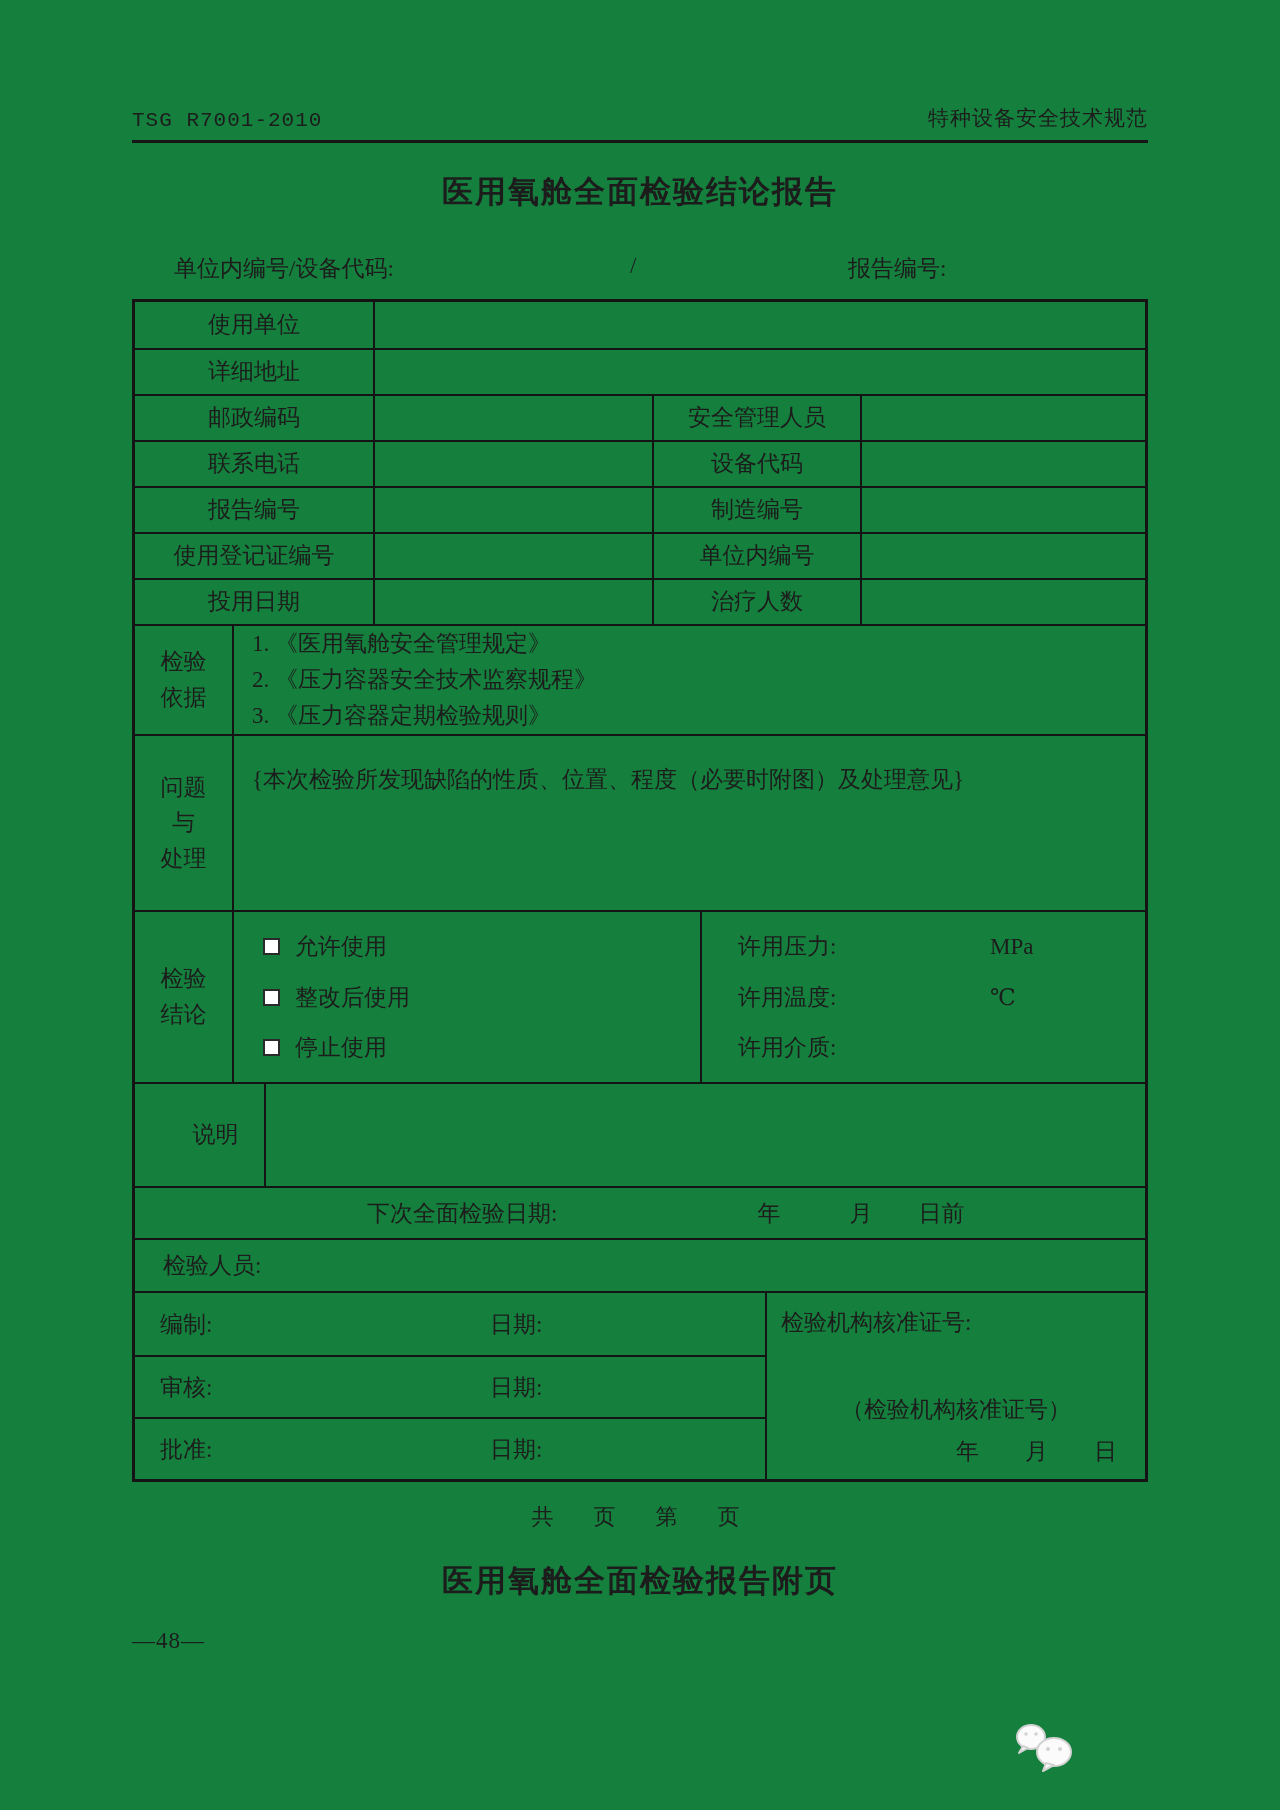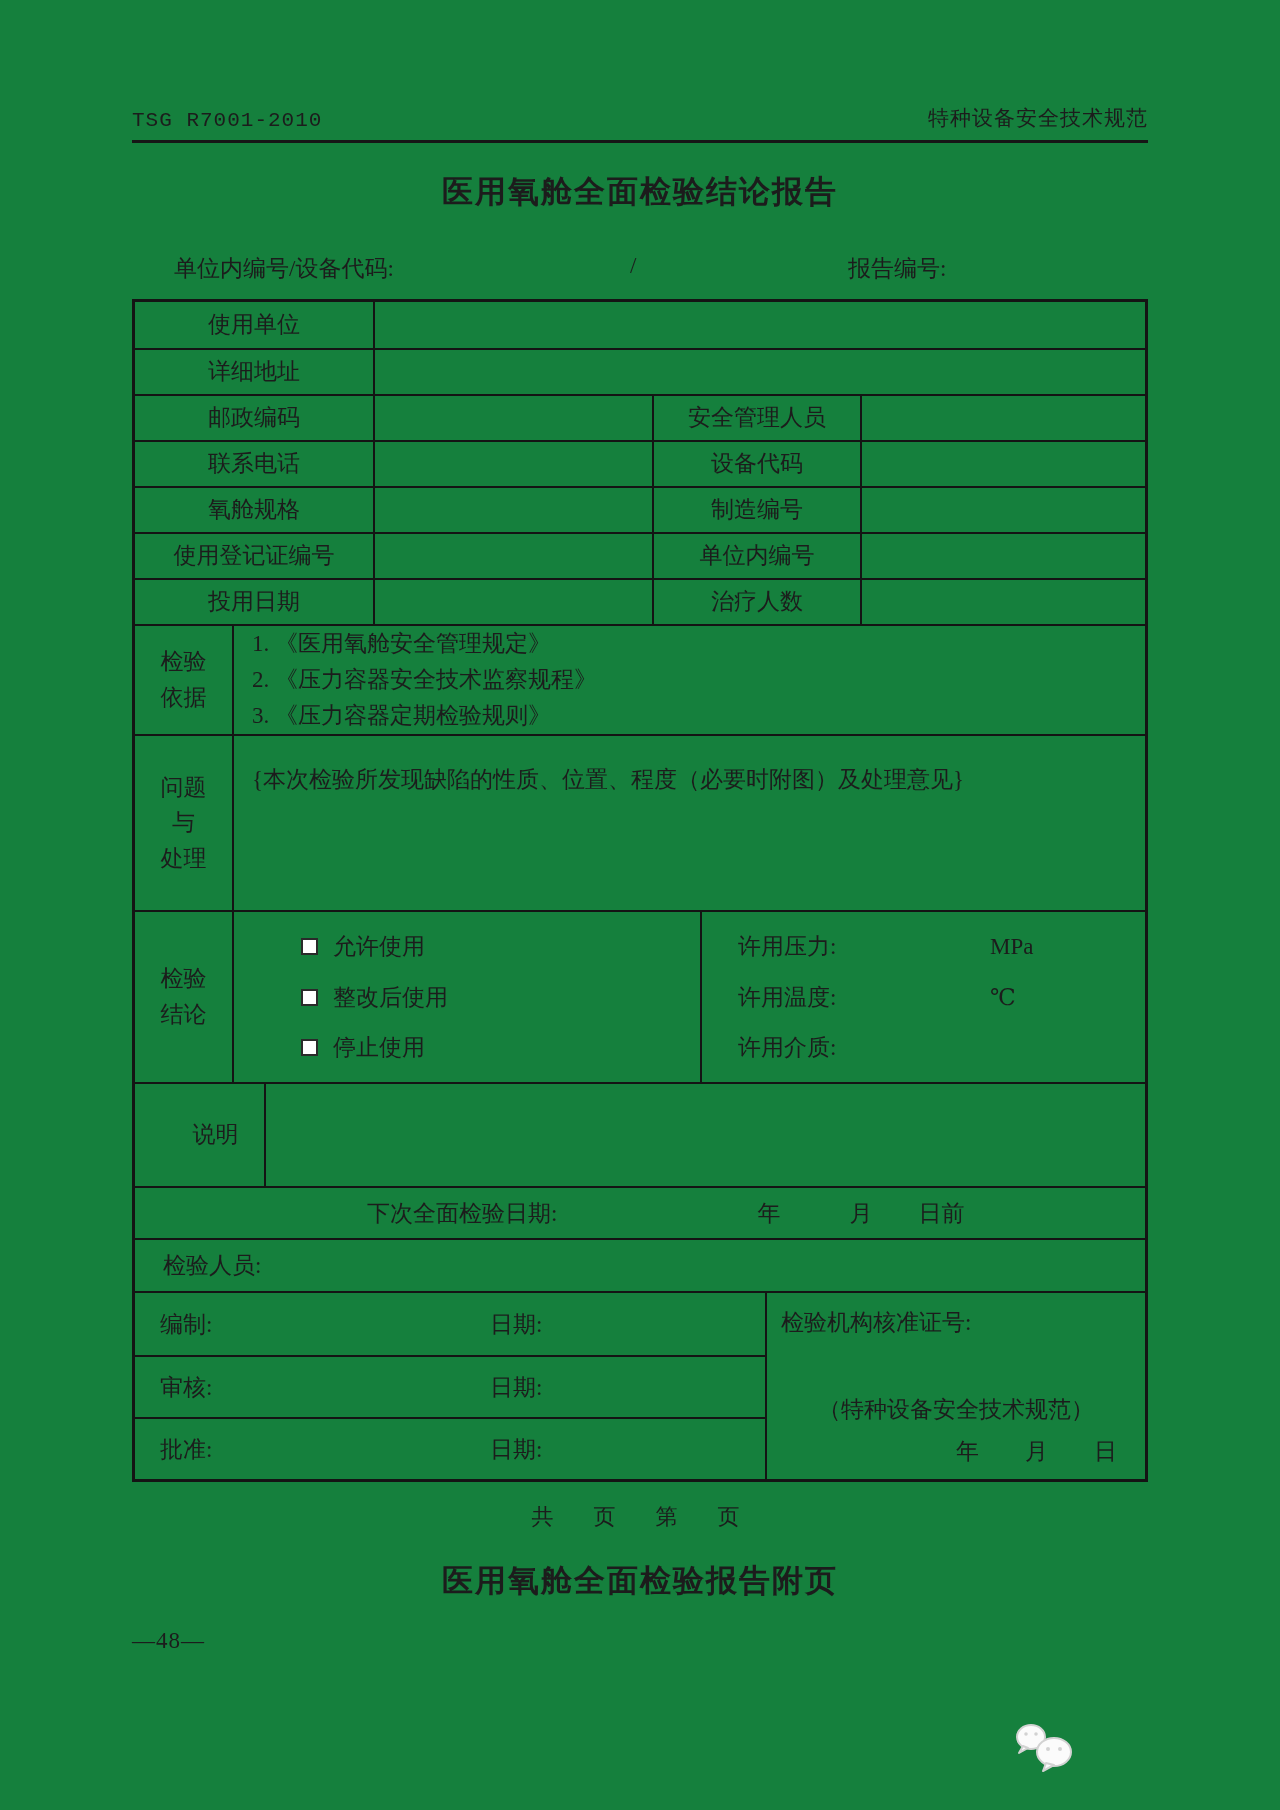--- a/index.html
+++ b/index.html
@@ -61,21 +61,21 @@
   .h46  { height:46px; }
   .h110 { height:110px; }
   .h176 { height:176px; }
   .h172 { height:172px; }
   .h116 { height:104px;padding-left:32px; }
   .h52  { height:52px; }
   .h53  { height:53px; }
   .basis-list { padding:10px 10px 10px 18px; display:flex; flex-direction:column; justify-content:center; }
   .basis-list div { line-height:36px; white-space:pre; }
   .problems-cell { padding:28px 20px 0 18px; }
-  .opt-col { display:flex; flex-direction:column; justify-content:space-evenly; padding-left:67px; }
+  .opt-col { display:flex; flex-direction:column; justify-content:space-evenly; padding-left:29px; }
   .opt { display:flex; align-items:center; }
   .chk {
     width:17px; height:17px; flex:none;
     border:2px solid #2a2a2a; background:#fff;
     margin-right:15px; display:inline-block;
   }
   .param-col { display:flex; flex-direction:column; justify-content:space-evenly; padding-left:36px; }
   .param { display:flex; align-items:baseline; }
   .param .p-lbl { width:252px; flex:none; }
   .next-cell { width:100%; display:flex; align-items:center; padding-left:232px; white-space:pre; }
@@ -150,21 +150,21 @@
     </div>
 
     <div class="row h46">
       <div class="cell lbl w238">联系电话</div>
       <div class="cell w279"></div>
       <div class="cell lbl w208">设备代码</div>
       <div class="cell grow"></div>
     </div>
 
     <div class="row h46">
-      <div class="cell lbl w238">氧舱规格</div>
+      <div class="cell lbl w238">报告编号</div>
       <div class="cell w279"></div>
       <div class="cell lbl w208">制造编号</div>
       <div class="cell grow"></div>
     </div>
 
     <div class="row h46">
       <div class="cell lbl w238">使用登记证编号</div>
       <div class="cell w279"></div>
       <div class="cell lbl w208">单位内编号</div>
       <div class="cell grow"></div>
@@ -253,21 +253,21 @@
           <span class="sig-role">审核:</span>
           <span class="sig-date">日期:</span>
         </div>
         <div class="sig-row">
           <span class="sig-role">批准:</span>
           <span class="sig-date">日期:</span>
         </div>
       </div>
       <div class="sig-right">
         <div class="org-cert">检验机构核准证号:</div>
-        <div class="seal-note">（特种设备安全技术规范）</div>
+        <div class="seal-note">（检验机构核准证号）</div>
         <div class="seal-date">年　　月　　日</div>
       </div>
     </div>
 
   </div>
 
   <div class="page-count">共　页　第　页</div>
   <div class="appendix-title">医用氧舱全面检验报告附页</div>
   <div class="page-num">—48—</div>
 

